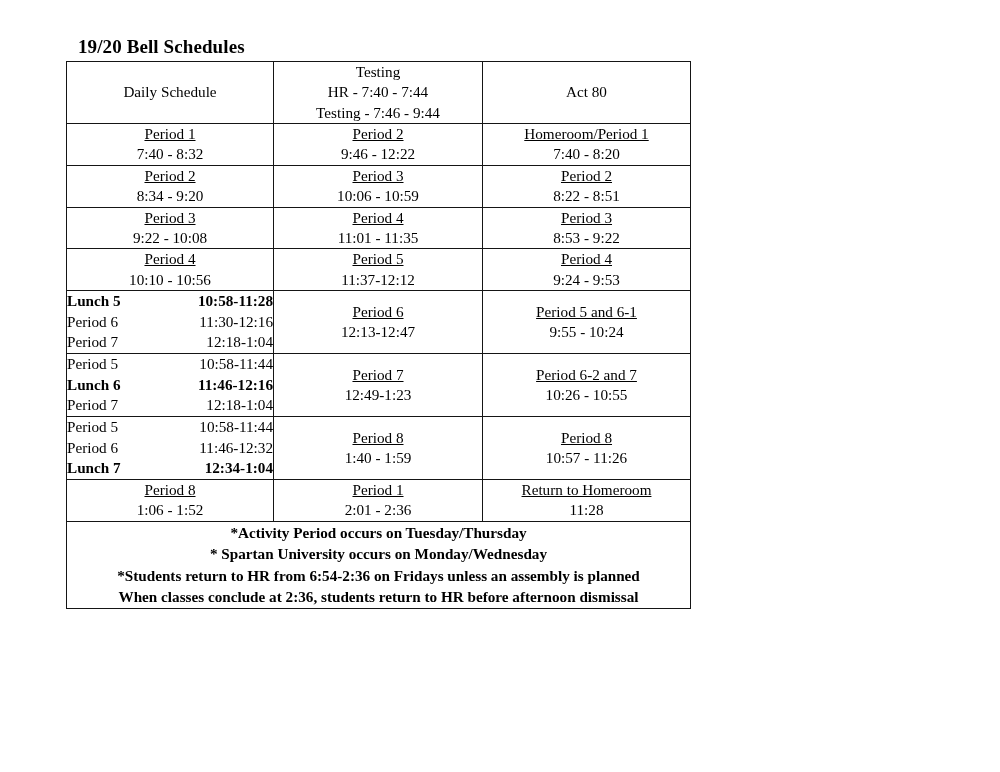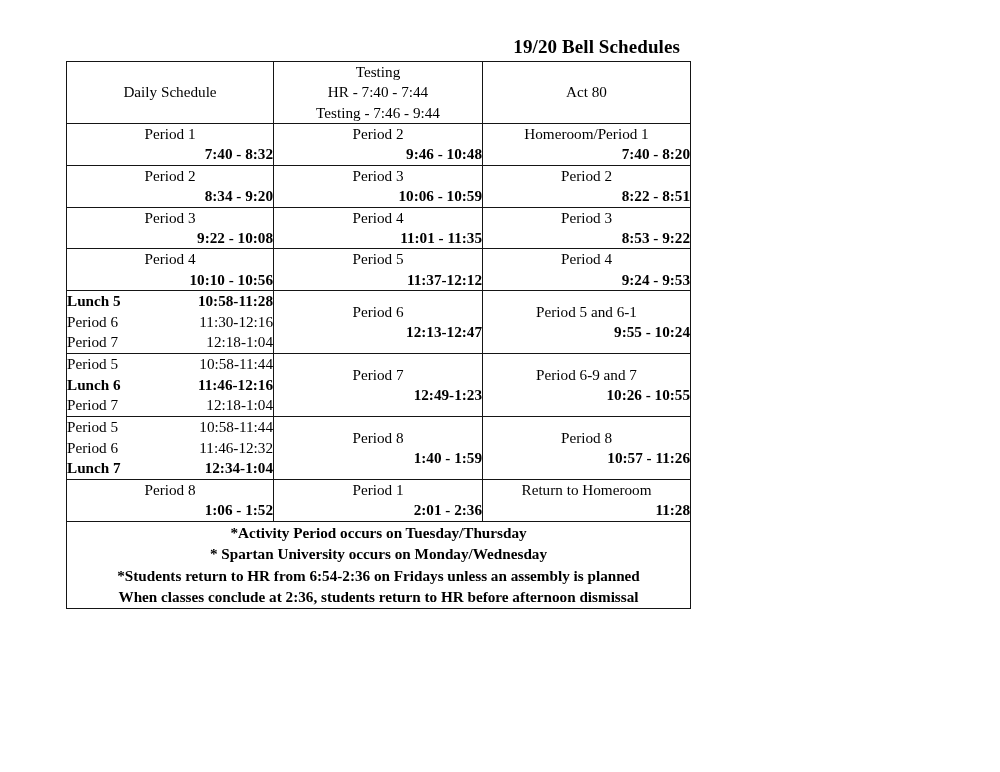--- a/index.html
+++ b/index.html
@@ -14,24 +14,24 @@
     color: #000000;
     overflow: hidden;
   }
   .page {
     position: relative;
     width: 1000px;
     height: 772px;
   }
   .doc-title {
     position: absolute;
-    left: 56px;
+    left: 78px;
     top: 36px;
     width: 624px;
-    text-align: right;
+    text-align: left;
     font-size: 19px;
     font-weight: bold;
     letter-spacing: 0.1px;
   }
   .schedule-table {
     position: absolute;
     left: 66px;
     top: 61px;
     width: 624px;
     border-collapse: collapse;
@@ -58,25 +58,25 @@
   .cell {
     padding: 4px 4px 5px 4px;
   }
   .cell-tall {
     padding: 4px 4px 5px 4px;
     vertical-align: top;
   }
   .label {
     display: block;
     font-weight: normal;
+    text-decoration: underline;
   }
   .time {
     display: block;
-    font-weight: bold;
-    text-align: right;
+    font-weight: normal;
   }
   .cell-empty {
     padding: 4px;
   }
 
   
   .lunch-block {
     padding: 4px 10px 5px 10px;
   }
   .lunch-row {
@@ -139,21 +139,21 @@
             <span class="hdr-line">Act 80</span>
           </td>
         </tr>
         <tr>
           <td class="cell">
             <span class="label">Period 1</span>
             <span class="time">7:40 - 8:32</span>
           </td>
           <td class="cell">
             <span class="label">Period 2</span>
-            <span class="time">9:46 - 10:48</span>
+            <span class="time">9:46 - 12:22</span>
           </td>
           <td class="cell">
             <span class="label">Homeroom/Period 1</span>
             <span class="time">7:40 - 8:20</span>
           </td>
         </tr>
         <tr>
           <td class="cell">
             <span class="label">Period 2</span>
             <span class="time">8:34 - 9:20</span>
@@ -232,21 +232,21 @@
             <div class="lunch-row">
               <span class="lr-label">Period 7</span>
               <span class="lr-time">12:18-1:04</span>
             </div>
           </td>
           <td class="cell-tall">
             <span class="label">Period 7</span>
             <span class="time">12:49-1:23</span>
           </td>
           <td class="cell-tall">
-            <span class="label">Period 6-9 and 7</span>
+            <span class="label">Period 6-2 and 7</span>
             <span class="time">10:26 - 10:55</span>
           </td>
         </tr>
         <tr>
           <td class="lunch-block">
             <div class="lunch-row">
               <span class="lr-label">Period 5</span>
               <span class="lr-time">10:58-11:44</span>
             </div>
             <div class="lunch-row">

